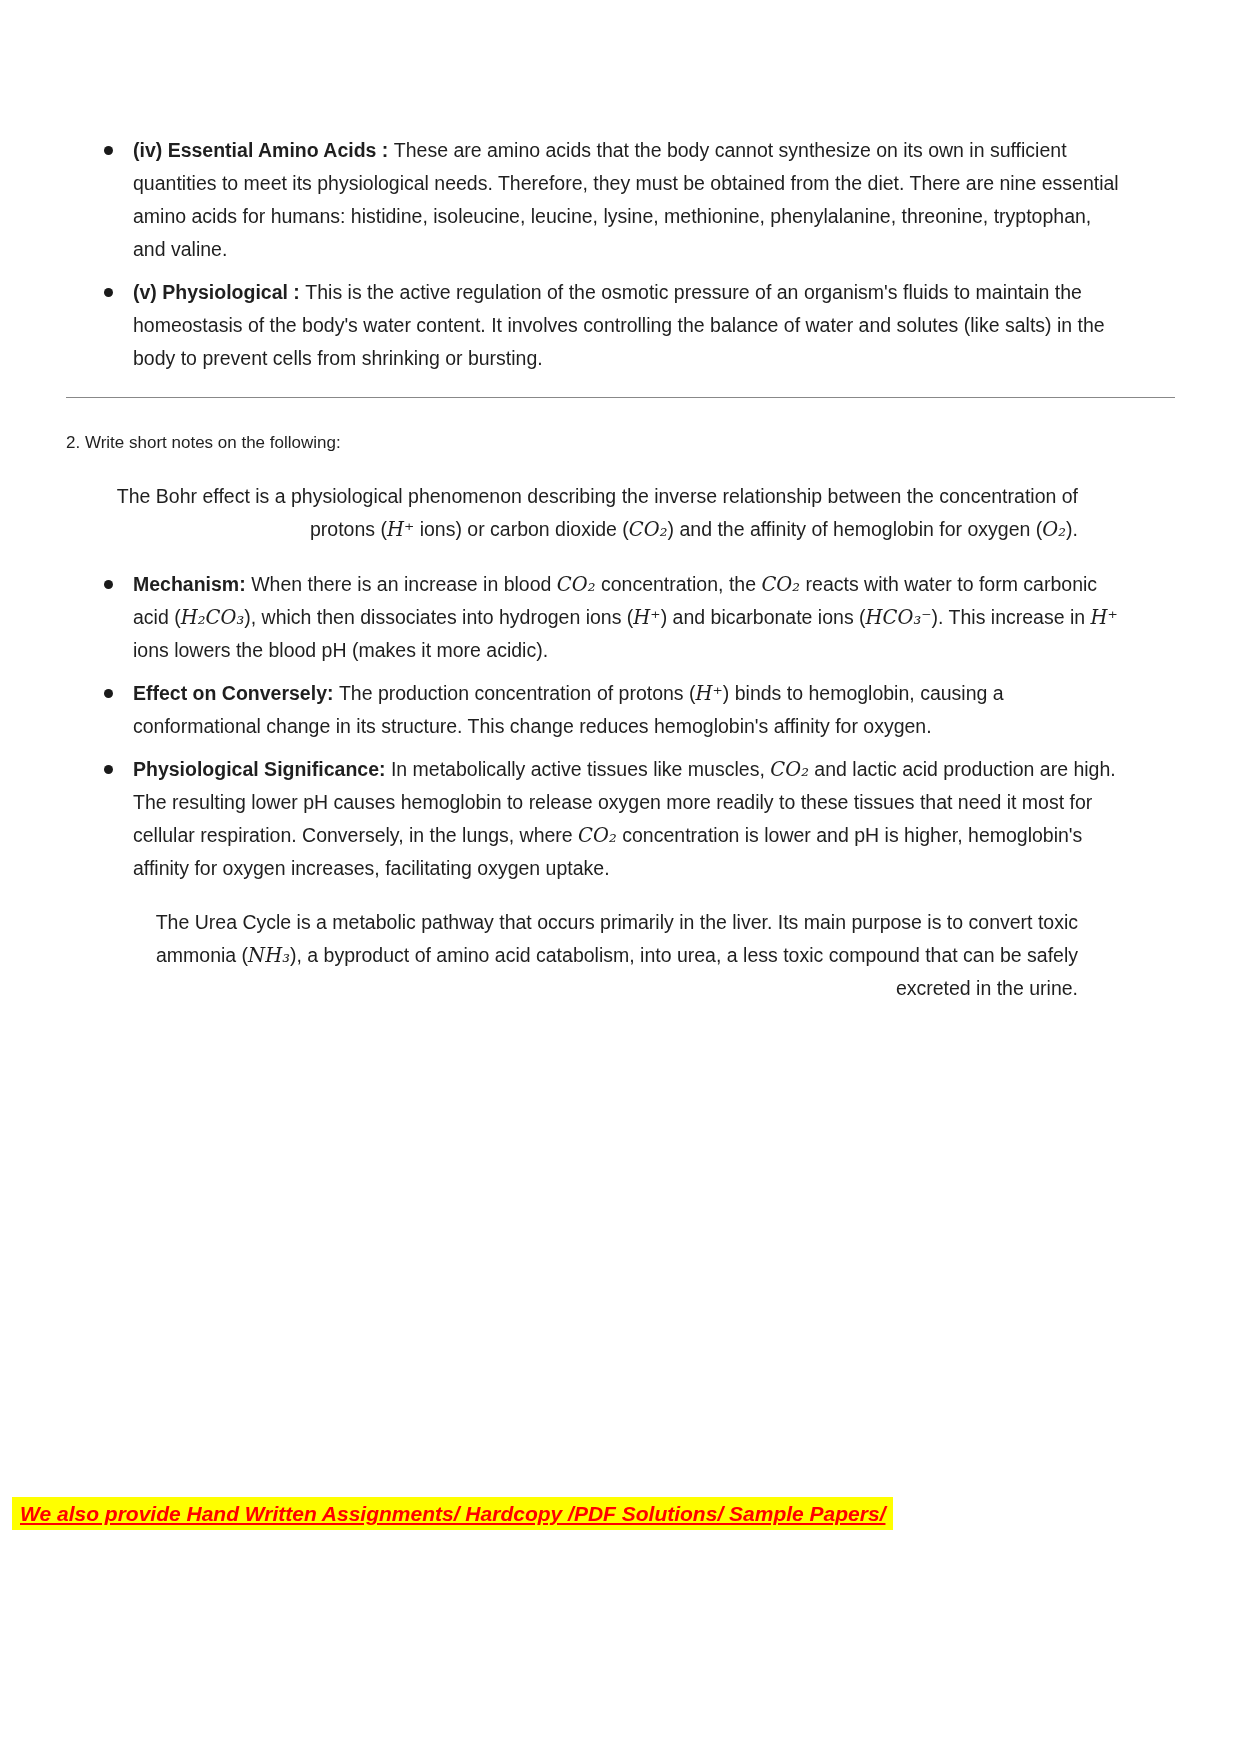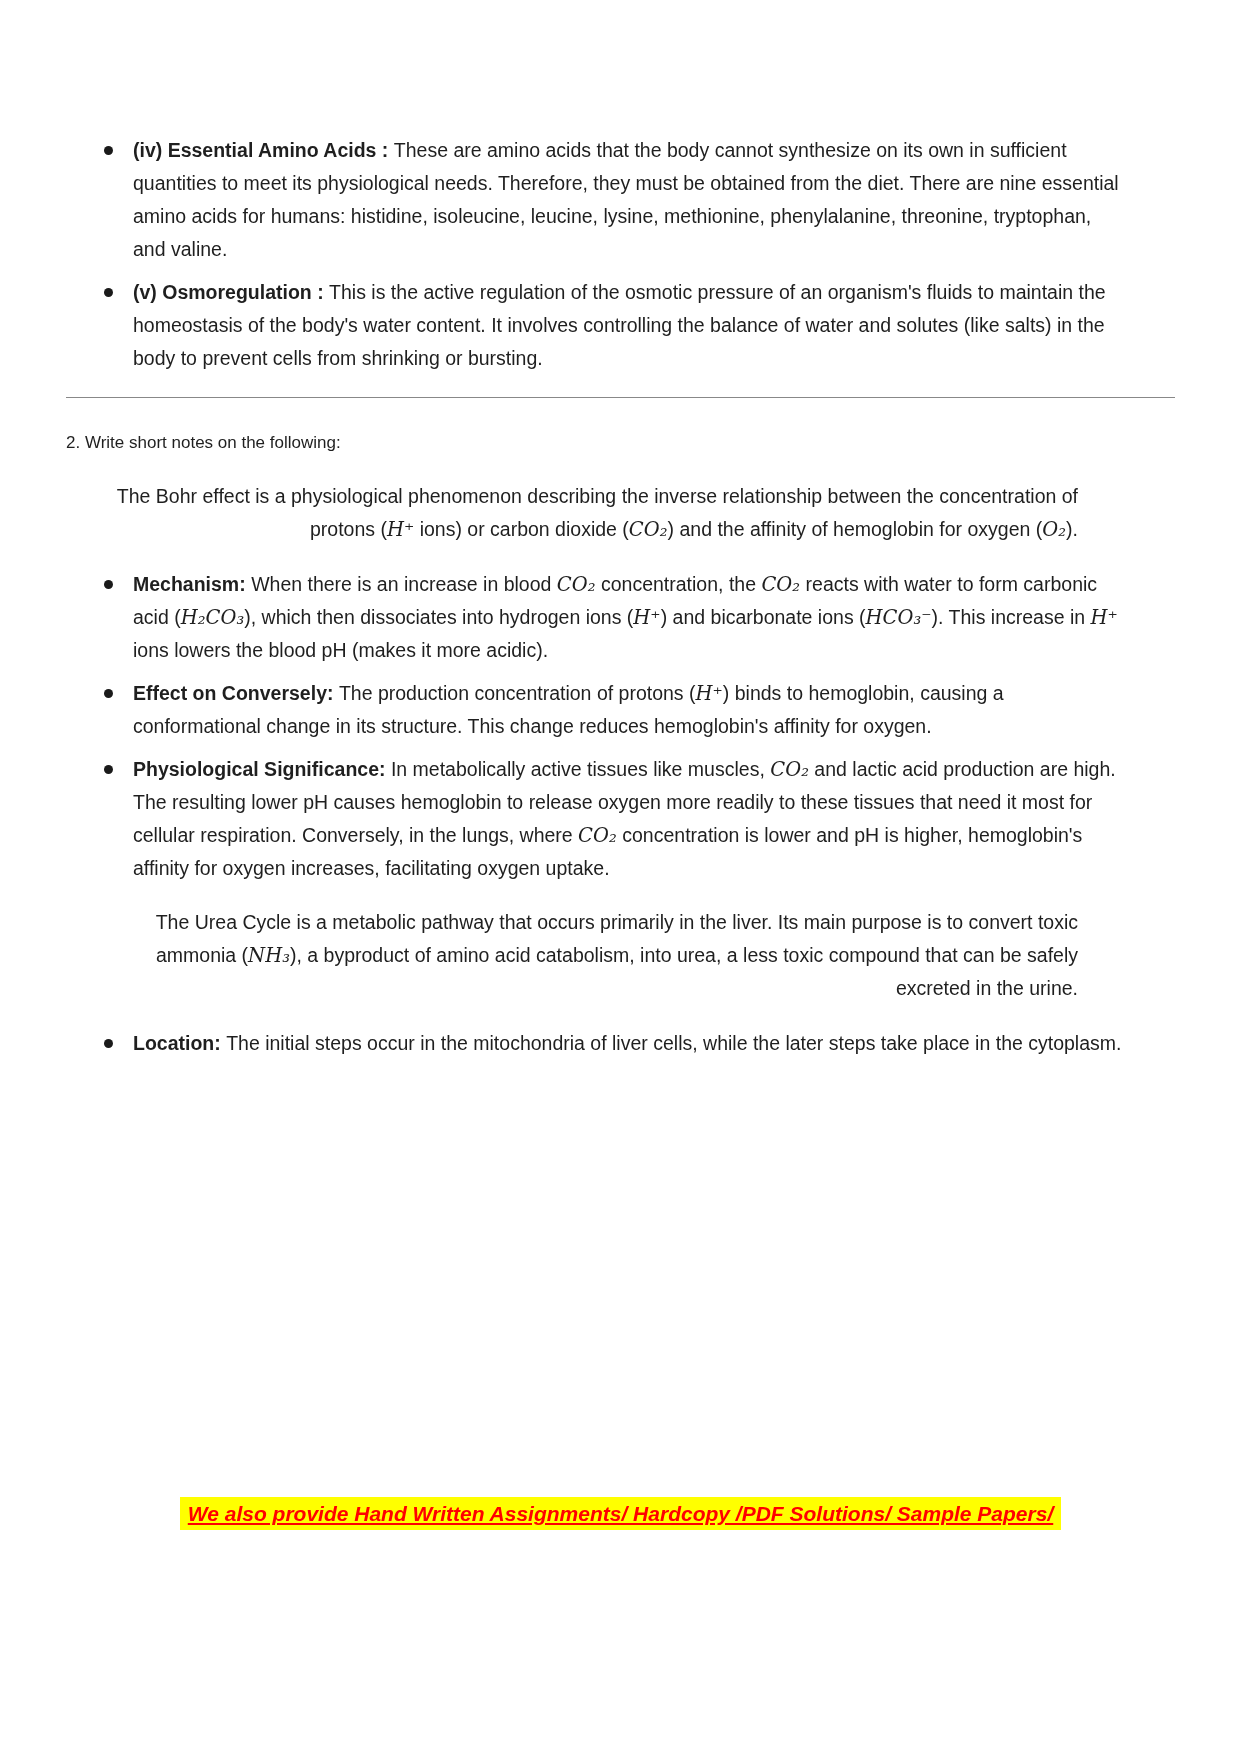--- a/index.html
+++ b/index.html
@@ -63,66 +63,62 @@
     margin: 21px 0 0 0;
     line-height: 33px;
   }
   p.para {
     margin: 21px 0 0 12px;
     max-width: 1000px;
     text-align: right;
   }
   .footer {
     position: absolute;
-    left: 0;
+    left: 12px;
     right: 0;
     top: 1497px;
-    text-align: center;
   }
   .footer-line {
     display: inline-block;
     background: var(--footer-highlight, #ffff00);
     color: var(--footer-text, #ff0000);
     font-weight: bold;
     font-style: italic;
     text-decoration: underline;
     font-size: 21px;
     line-height: 31px;
     padding: 1px 8px;
   }
 </style>
 </head>
 <body>
 
 <div class="page">
 
   <ul class="bullets first">
     <li><span class="seg-bold">(iv) Essential Amino Acids : </span><span class="seg-text">These are amino acids that the body cannot synthesize on its own in sufficient quantities to meet its physiological needs. Therefore, they must be obtained from the diet. There are nine essential amino acids for humans: histidine, isoleucine, leucine, lysine, methionine, phenylalanine, threonine, tryptophan, and valine.</span></li>
-    <li><span class="seg-bold">(v) Osmoregulation : </span><span class="seg-text">This is the active regulation of the osmotic pressure of an organism's fluids to maintain the homeostasis of the body's water content. It involves controlling the balance of water and solutes (like salts) in the body to prevent cells from shrinking or bursting.</span></li>
+    <li><span class="seg-bold">(v) Physiological : </span><span class="seg-text">This is the active regulation of the osmotic pressure of an organism's fluids to maintain the homeostasis of the body's water content. It involves controlling the balance of water and solutes (like salts) in the body to prevent cells from shrinking or bursting.</span></li>
   </ul>
 
   <hr class="divider">
 
   <h2 class="section">2. Write short notes on the following:</h2>
 
 
   <p class="para"><span class="seg-text">The Bohr effect is a physiological phenomenon describing the inverse relationship between the concentration of protons (</span><span class="seg-math">H⁺</span><span class="seg-text"> ions) or carbon dioxide (</span><span class="seg-math">CO₂</span><span class="seg-text">) and the affinity of hemoglobin for oxygen (</span><span class="seg-math">O₂</span><span class="seg-text">).</span></p>
 
   <ul class="bullets">
     <li><span class="seg-bold">Mechanism: </span><span class="seg-text">When there is an increase in blood </span><span class="seg-math">CO₂</span><span class="seg-text"> concentration, the </span><span class="seg-math">CO₂</span><span class="seg-text"> reacts with water to form carbonic acid (</span><span class="seg-math">H₂CO₃</span><span class="seg-text">), which then dissociates into hydrogen ions (</span><span class="seg-math">H⁺</span><span class="seg-text">) and bicarbonate ions (</span><span class="seg-math">HCO₃⁻</span><span class="seg-text">). This increase in </span><span class="seg-math">H⁺</span><span class="seg-text"> ions lowers the blood pH (makes it more acidic).</span></li>
     <li><span class="seg-bold">Effect on Conversely: </span><span class="seg-text">The production concentration of protons (</span><span class="seg-math">H⁺</span><span class="seg-text">) binds to hemoglobin, causing a conformational change in its structure. This change reduces hemoglobin's affinity for oxygen.</span></li>
     <li><span class="seg-bold">Physiological Significance: </span><span class="seg-text">In metabolically active tissues like muscles, </span><span class="seg-math">CO₂</span><span class="seg-text"> and lactic acid production are high. The resulting lower pH causes hemoglobin to release oxygen more readily to these tissues that need it most for cellular respiration. Conversely, in the lungs, where </span><span class="seg-math">CO₂</span><span class="seg-text"> concentration is lower and pH is higher, hemoglobin's affinity for oxygen increases, facilitating oxygen uptake.</span></li>
   </ul>
 
 
   <p class="para"><span class="seg-text">The Urea Cycle is a metabolic pathway that occurs primarily in the liver. Its main purpose is to convert toxic ammonia (</span><span class="seg-math">NH₃</span><span class="seg-text">), a byproduct of amino acid catabolism, into urea, a less toxic compound that can be safely excreted in the urine.</span></p>
 
-  <ul class="bullets">
-    <li><span class="seg-bold">Location: </span><span class="seg-text">The initial steps occur in the mitochondria of liver cells, while the later steps take place in the cytoplasm.</span></li>
-  </ul>
 
   <div class="footer">
     <div>
       <span class="footer-line">We also provide Hand Written Assignments/ Hardcopy /PDF Solutions/ Sample Papers/</span>
     </div>
   </div>
 
 </div>
 
 </body></html>

